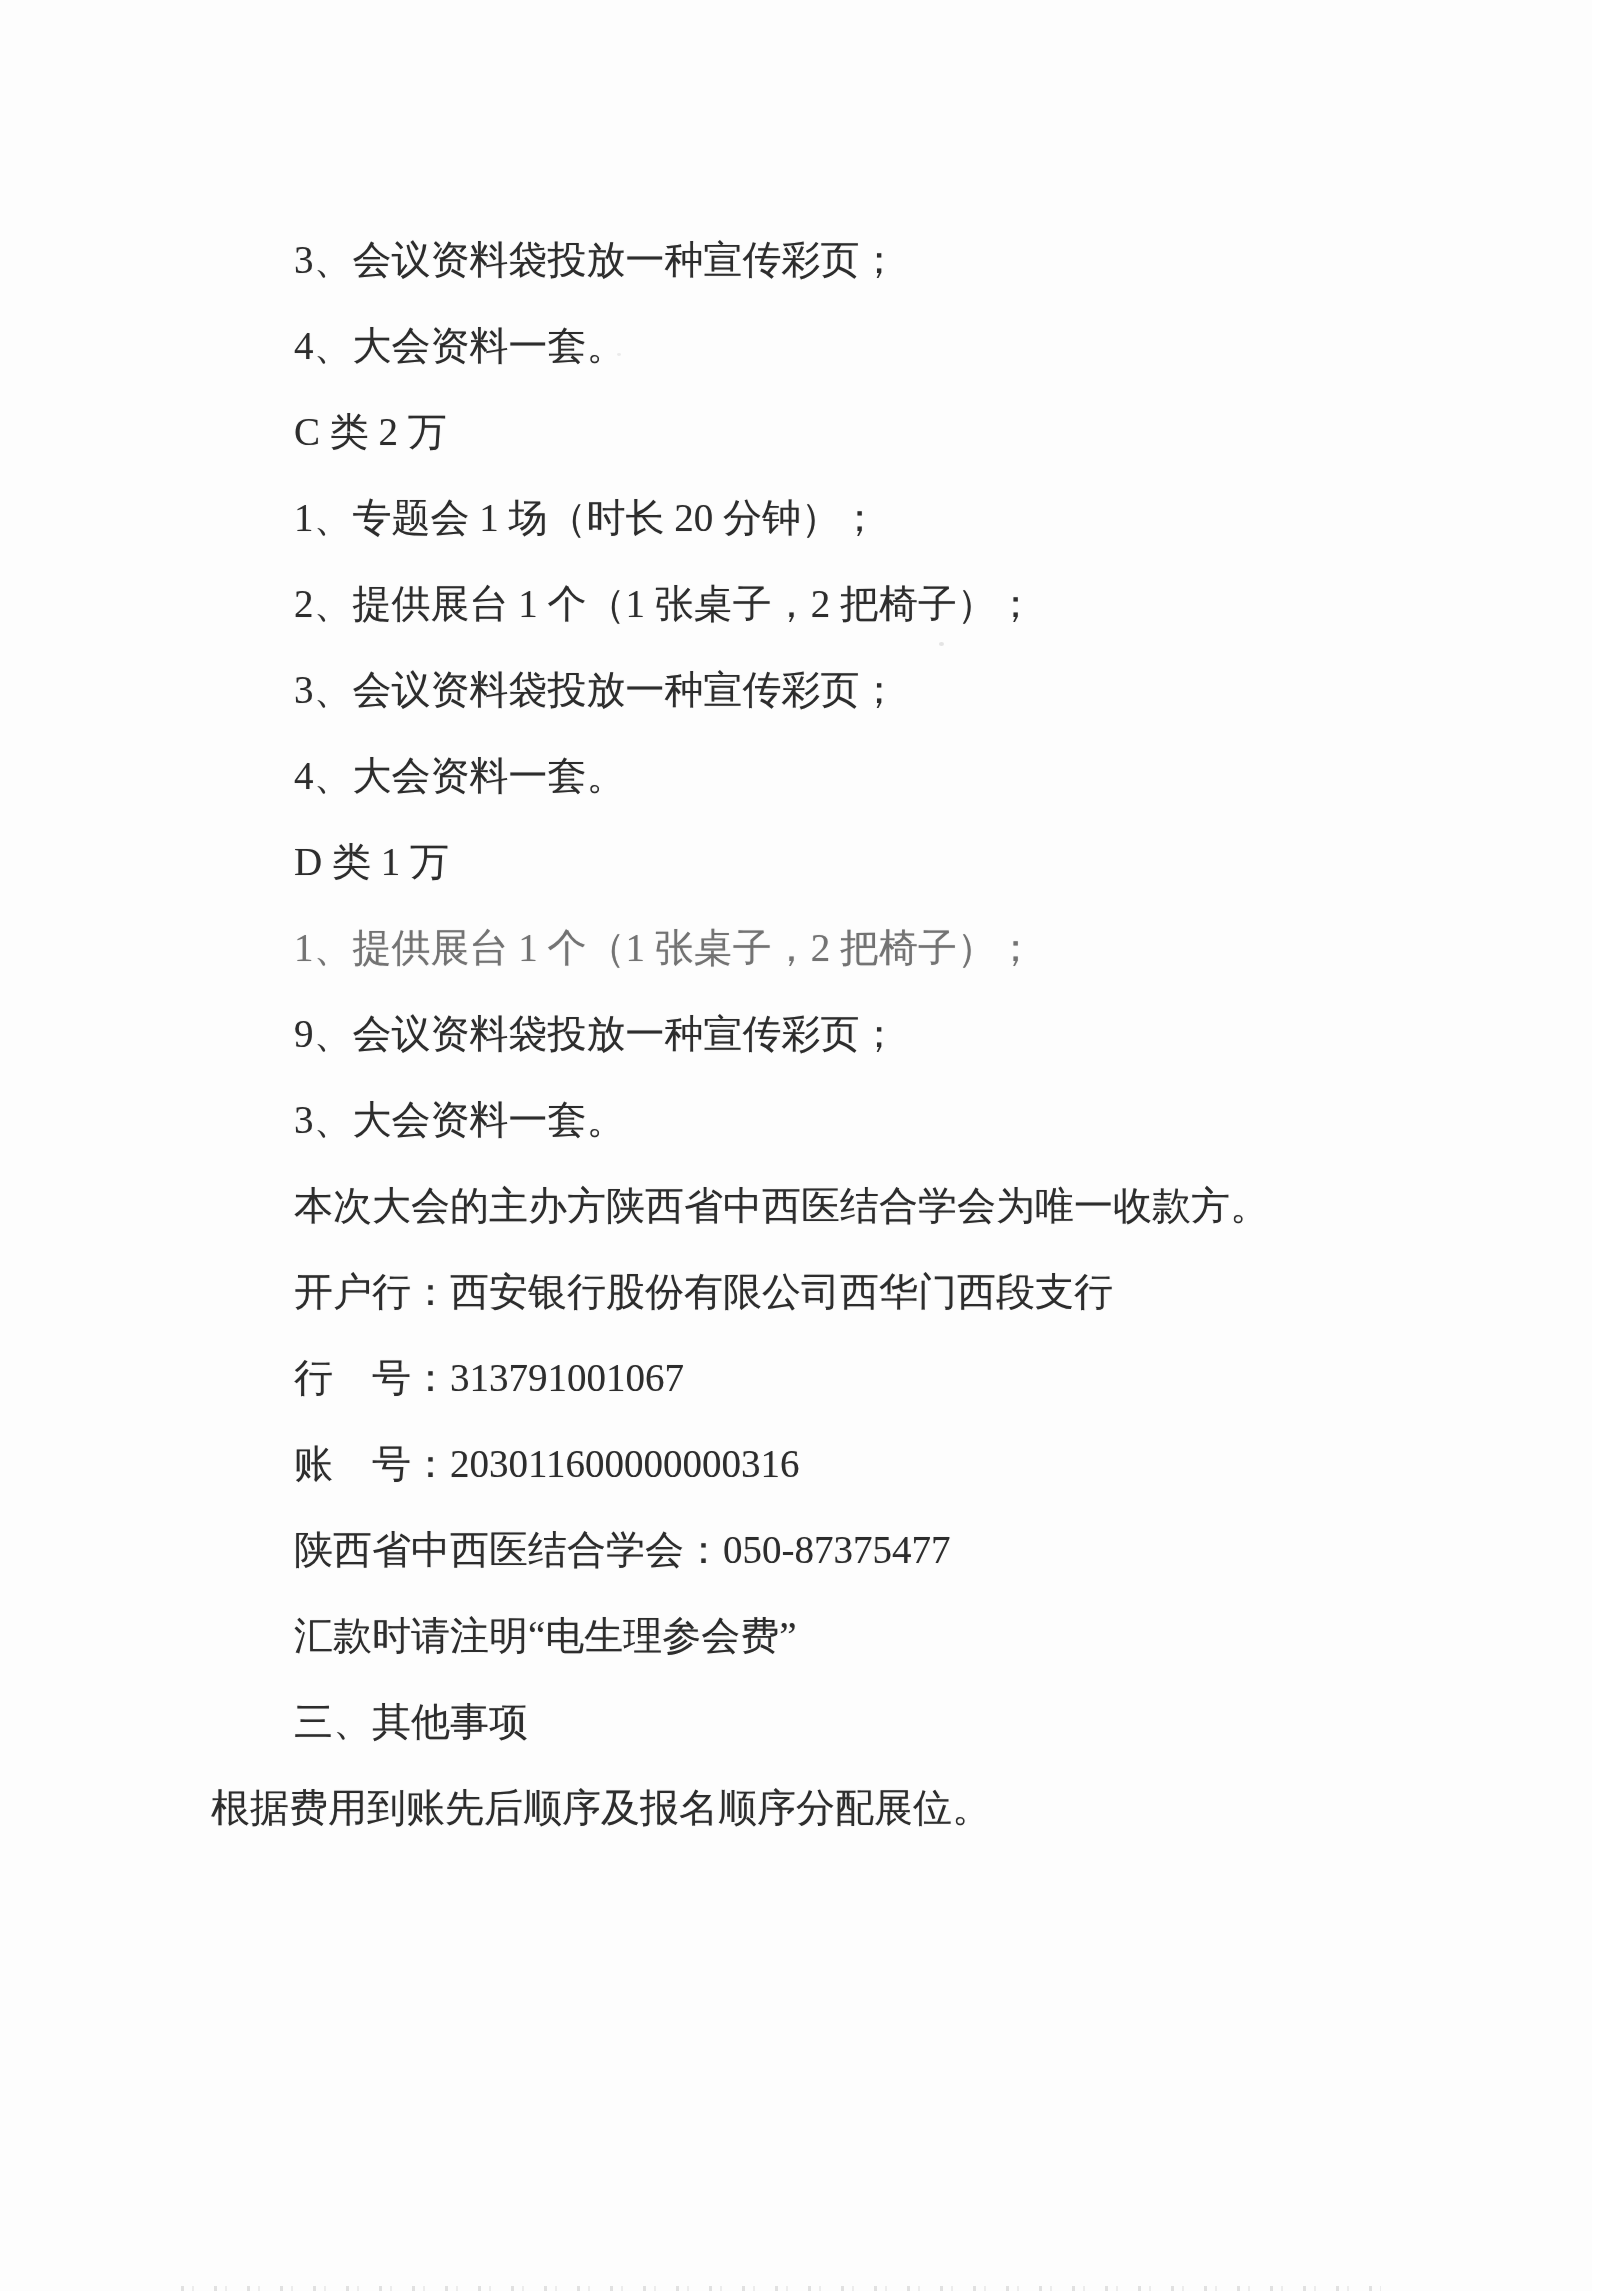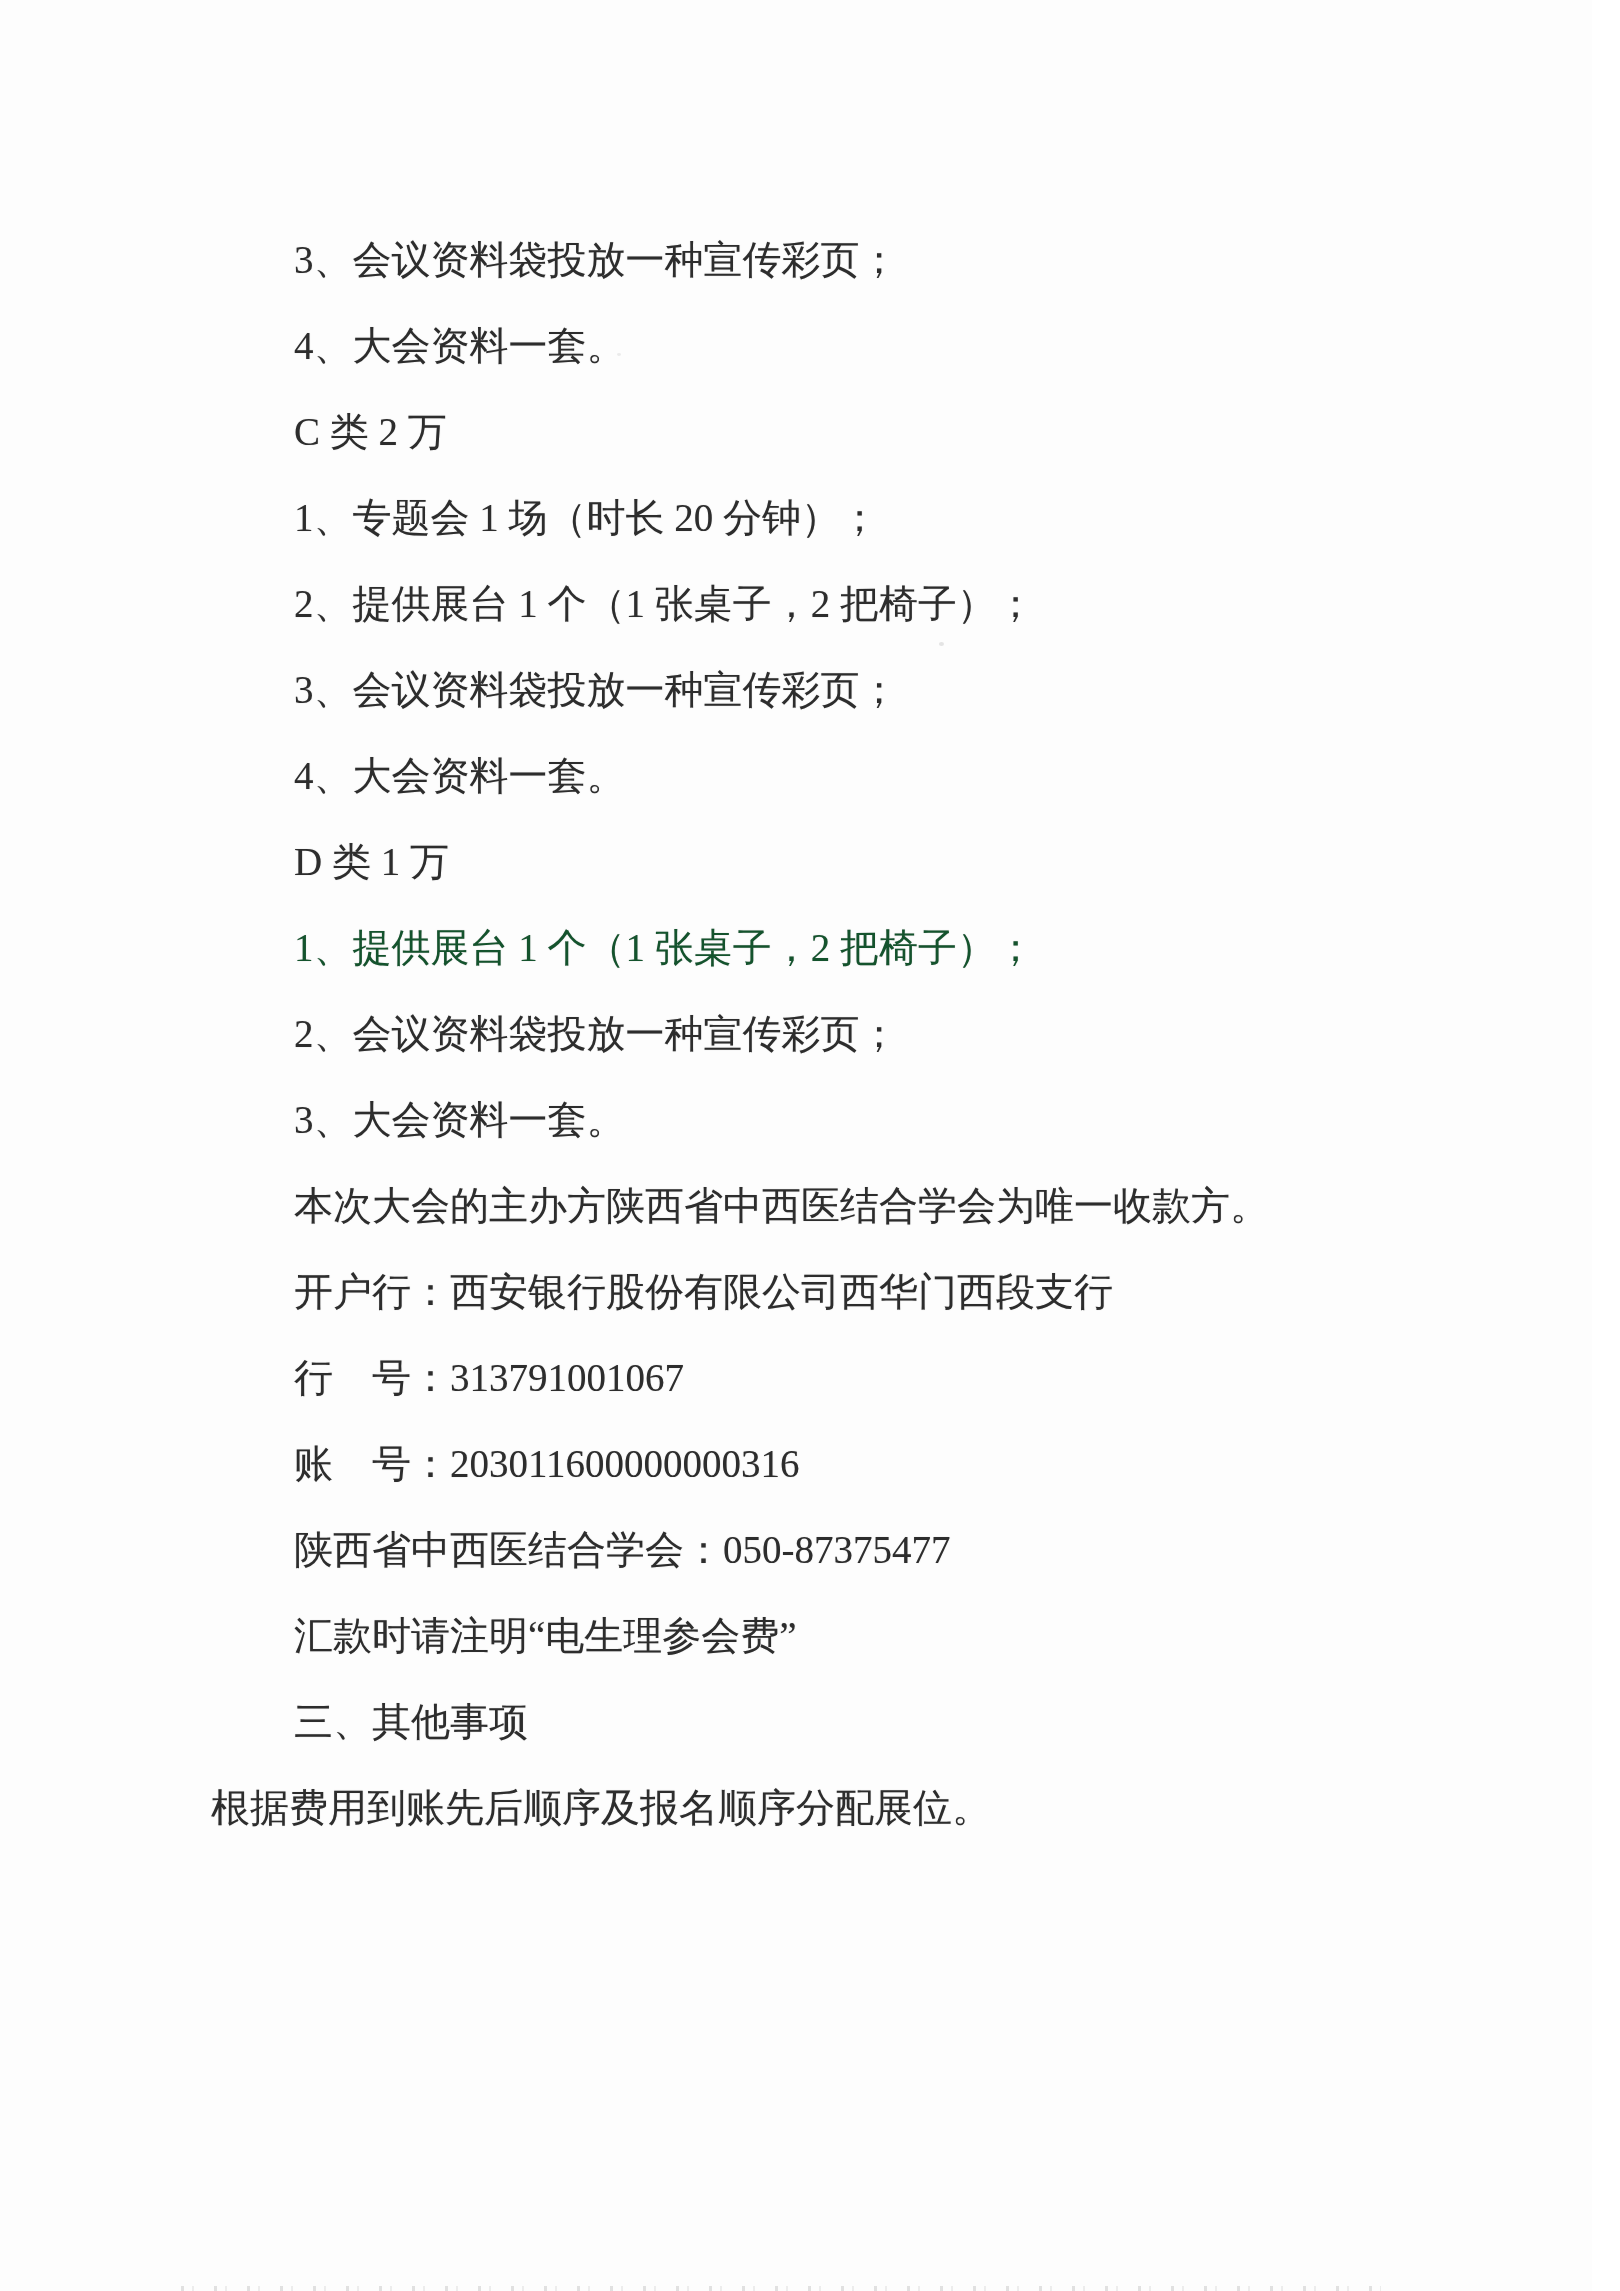--- a/index.html
+++ b/index.html
@@ -69,22 +69,22 @@
 <div class="page" style="background: rgb(253, 253, 253);">
   <div class="textblock" id="lines-container">
       <div class="line indent" style="color: rgb(45, 45, 45);">3、会议资料袋投放一种宣传彩页；</div>
       <div class="line indent" style="color: rgb(45, 45, 45);">4、大会资料一套。</div>
       <div class="line indent" style="color: rgb(45, 45, 45);">C 类 2 万</div>
       <div class="line indent" style="color: rgb(45, 45, 45);">1、专题会 1 场（时长 20 分钟）；</div>
       <div class="line indent" style="color: rgb(45, 45, 45);">2、提供展台 1 个（1 张桌子，2 把椅子）；</div>
       <div class="line indent" style="color: rgb(45, 45, 45);">3、会议资料袋投放一种宣传彩页；</div>
       <div class="line indent" style="color: rgb(45, 45, 45);">4、大会资料一套。</div>
       <div class="line indent" style="color: rgb(45, 45, 45);">D 类 1 万</div>
-      <div class="line indent" style="color: #14532d;">1、提供展台 1 个（1 张桌子，2 把椅子）；</div>
-      <div class="line indent" style="color: rgb(45, 45, 45);">2、会议资料袋投放一种宣传彩页；</div>
+      <div class="line indent" style="color: #737373;">1、提供展台 1 个（1 张桌子，2 把椅子）；</div>
+      <div class="line indent" style="color: rgb(45, 45, 45);">9、会议资料袋投放一种宣传彩页；</div>
       <div class="line indent" style="color: rgb(45, 45, 45);">3、大会资料一套。</div>
       <div class="line indent" style="color: rgb(45, 45, 45);">本次大会的主办方陕西省中西医结合学会为唯一收款方。</div>
       <div class="line indent" style="color: rgb(45, 45, 45);">开户行：西安银行股份有限公司西华门西段支行</div>
       <div class="line indent" style="color: rgb(45, 45, 45);">行　号：313791001067</div>
       <div class="line indent" style="color: rgb(45, 45, 45);">账　号：203011600000000316</div>
       <div class="line indent" style="color: rgb(45, 45, 45);">陕西省中西医结合学会：050-87375477</div>
       <div class="line indent" style="color: rgb(45, 45, 45);">汇款时请注明“电生理参会费”</div>
       <div class="line indent" style="color: rgb(45, 45, 45);">三、其他事项</div>
       <div class="line" style="color: rgb(45, 45, 45);">根据费用到账先后顺序及报名顺序分配展位。</div>
     </div>

